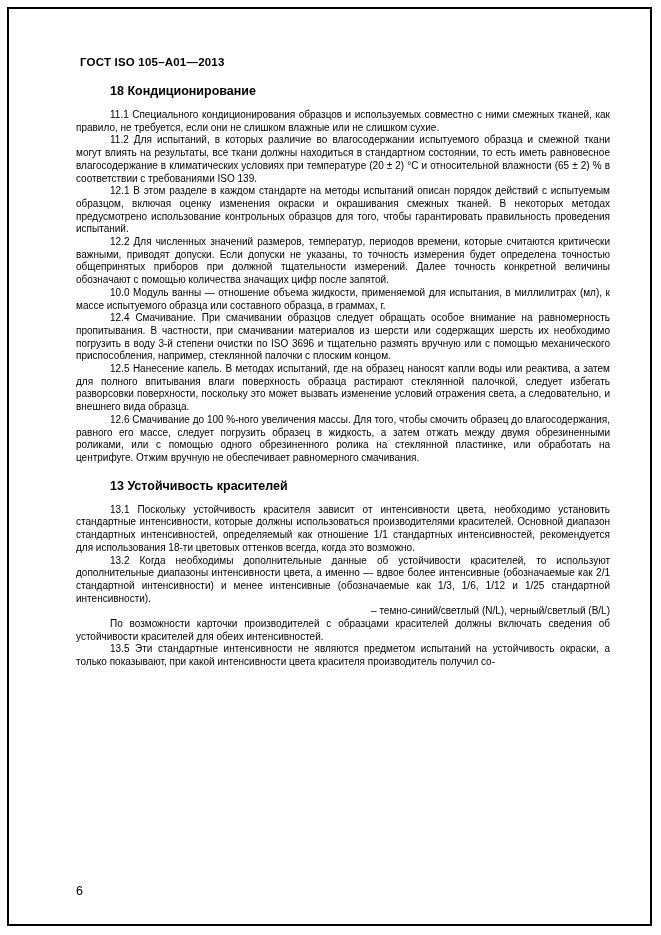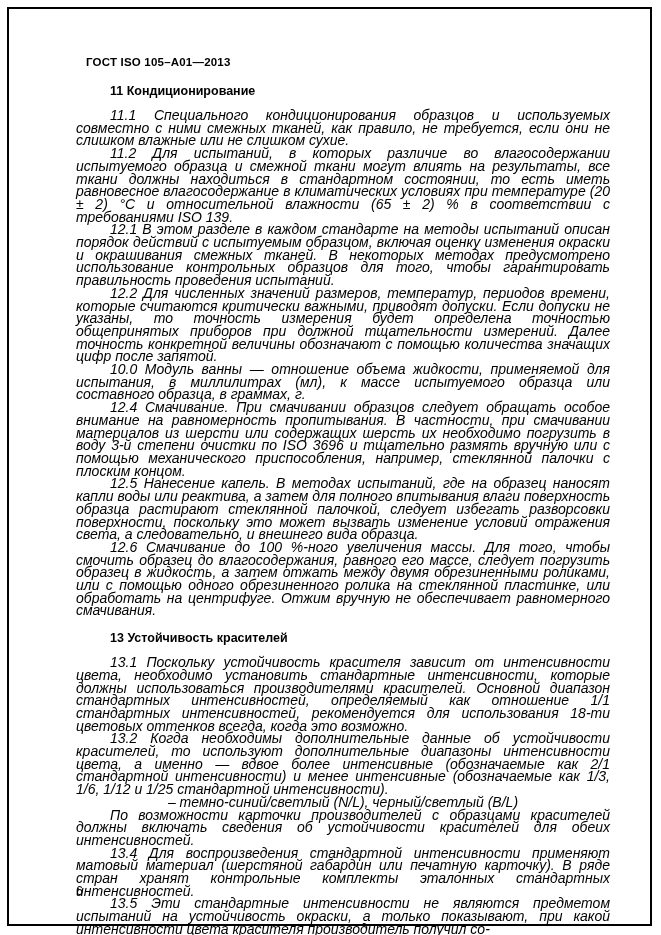--- a/index.html
+++ b/index.html
@@ -27,71 +27,69 @@
   }
   .content {
     position: absolute;
     left: 76px;
     top: 56px;
     width: 534px;
   }
   .doc-header {
     font-size: 11.5px;
     font-weight: bold;
-    margin: 0 0 16px 10px;
+    margin: 0 0 16px 4px;
     letter-spacing: 0.2px;
   }
   .section-heading {
     font-size: 12.5px;
     font-weight: bold;
     margin: 14px 0 11px 0;
     text-indent: 34px;
   }
   .content p {
-    font-size: 14px;
+    font-size: 10px;
     line-height: 12.7px;
     margin: 0;
     text-align: justify;
     text-indent: 34px;
-    font-style: italic;
   }
   .content p.flush {
     text-indent: 0;
-    text-align: center;
+    text-align: right;
   }
   .page-number {
     position: absolute;
     left: 76px;
     top: 884px;
     font-size: 12.5px;
   }
 </style>
 </head>
 <body>
 
 <div class="page-border"></div>
 
 <div class="content">
 
   <div class="doc-header">ГОСТ ISO 105–A01—2013</div>
 
-  <h2 class="section-heading">11 Кондиционирование</h2>
+  <h2 class="section-heading">18 Кондиционирование</h2>
   <p>11.1 Специального кондиционирования образцов и используемых совместно с ними смежных тканей, как правило, не требуется, если они не слишком влажные или не слишком сухие.</p>
   <p>11.2 Для испытаний, в которых различие во влагосодержании испытуемого образца и смежной ткани могут влиять на результаты, все ткани должны находиться в стандартном состоянии, то есть иметь равновесное влагосодержание в климатических условиях при температуре (20 ± 2) °С и относительной влажности (65 ± 2) % в соответствии с требованиями ISO 139.</p>
 
   <p>12.1 В этом разделе в каждом стандарте на методы испытаний описан порядок действий с испытуемым образцом, включая оценку изменения окраски и окрашивания смежных тканей. В некоторых методах предусмотрено использование контрольных образцов для того, чтобы гарантировать правильность проведения испытаний.</p>
   <p>12.2 Для численных значений размеров, температур, периодов времени, которые считаются критически важными, приводят допуски. Если допуски не указаны, то точность измерения будет определена точностью общепринятых приборов при должной тщательности измерений. Далее точность конкретной величины обозначают с помощью количества значащих цифр после запятой.</p>
   <p>10.0 Модуль ванны — отношение объема жидкости, применяемой для испытания, в миллилитрах (мл), к массе испытуемого образца или составного образца, в граммах, г.</p>
   <p>12.4 Смачивание. При смачивании образцов следует обращать особое внимание на равномерность пропитывания. В частности, при смачивании материалов из шерсти или содержащих шерсть их необходимо погрузить в воду 3-й степени очистки по ISO 3696 и тщательно размять вручную или с помощью механического приспособления, например, стеклянной палочки с плоским концом.</p>
   <p>12.5 Нанесение капель. В методах испытаний, где на образец наносят капли воды или реактива, а затем для полного впитывания влаги поверхность образца растирают стеклянной палочкой, следует избегать разворсовки поверхности, поскольку это может вызвать изменение условий отражения света, а следовательно, и внешнего вида образца.</p>
   <p>12.6 Смачивание до 100 %-ного увеличения массы. Для того, чтобы смочить образец до влагосодержания, равного его массе, следует погрузить образец в жидкость, а затем отжать между двумя обрезиненными роликами, или с помощью одного обрезиненного ролика на стеклянной пластинке, или обработать на центрифуге. Отжим вручную не обеспечивает равномерного смачивания.</p>
 
   <h2 class="section-heading">13 Устойчивость красителей</h2>
   <p>13.1 Поскольку устойчивость красителя зависит от интенсивности цвета, необходимо установить стандартные интенсивности, которые должны использоваться производителями красителей. Основной диапазон стандартных интенсивностей, определяемый как отношение 1/1 стандартных интенсивностей, рекомендуется для использования 18-ти цветовых оттенков всегда, когда это возможно.</p>
   <p>13.2 Когда необходимы дополнительные данные об устойчивости красителей, то используют дополнительные диапазоны интенсивности цвета, а именно — вдвое более интенсивные (обозначаемые как 2/1 стандартной интенсивности) и менее интенсивные (обозначаемые как 1/3, 1/6, 1/12 и 1/25 стандартной интенсивности).</p>
   <p class="flush">– темно-синий/светлый (N/L), черный/светлый (B/L)</p>
   <p>По возможности карточки производителей с образцами красителей должны включать сведения об устойчивости красителей для обеих интенсивностей.</p>
-  <p>13.4 Для воспроизведения стандартной интенсивности применяют матовый материал (шерстяной габардин или печатную карточку). В ряде стран хранят контрольные комплекты эталонных стандартных интенсивностей.</p>
   <p>13.5 Эти стандартные интенсивности не являются предметом испытаний на устойчивость окраски, а только показывают, при какой интенсивности цвета красителя производитель получил со-</p>
 
 </div>
 
 <div class="page-number">6</div>
 
 </body></html>

